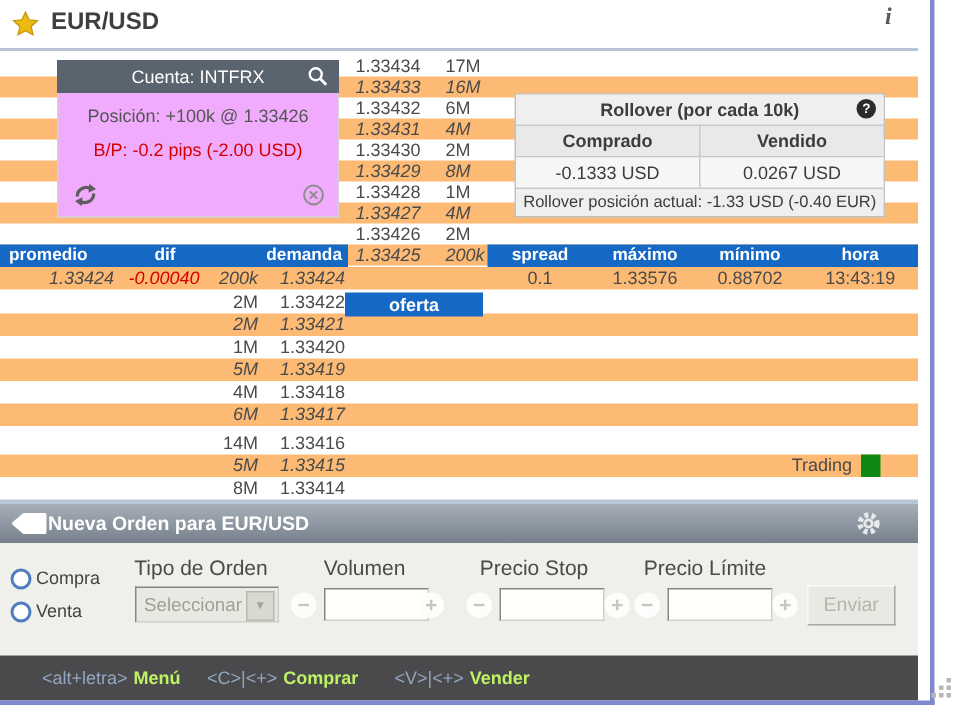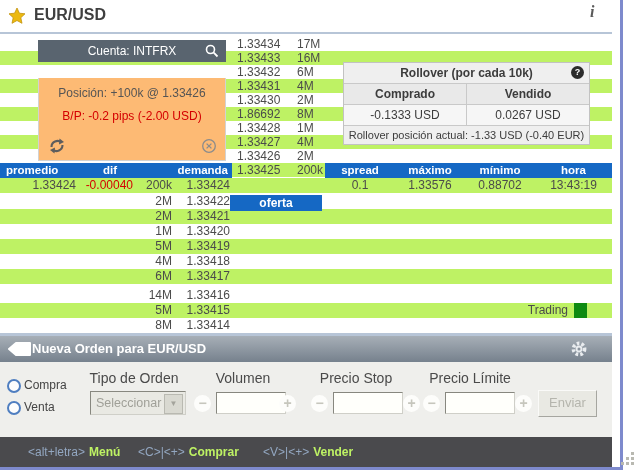--- a/index.html
+++ b/index.html
@@ -10,21 +10,21 @@
   .title{position:absolute;left:34px;top:6px;font-size:16px;font-weight:bold;color:#3f3f3f;}
   .star{position:absolute;left:8px;top:7px;width:18px;height:18px;}
   .info{position:absolute;left:590px;top:3px;font-family:"Liberation Serif",serif;font-style:italic;font-weight:bold;font-size:16px;color:#5a5a5a;}
   .hr1{position:absolute;left:0;top:32px;width:612px;height:2px;background:#b7c5d7;}
   .hr2{position:absolute;left:0;top:333px;width:612px;height:3px;background:#b7c5d7;}
 
   
   .row{position:absolute;left:0;width:612px;font-size:12px;color:#4b4b4b;}
   .ask-row{height:14px;line-height:14px;}
   .bid-row{height:15px;line-height:15px;}
-  .alt{background:#bef264;}
+  .alt{background:#fdba74;font-style:italic;}
   .ask-price{position:absolute;left:237px;}
   .ask-size{position:absolute;left:297px;}
   .bid-size{position:absolute;left:116px;width:56px;text-align:right;}
   .bid-price{position:absolute;left:176px;width:54px;text-align:right;}
   .pm-val{position:absolute;left:12px;width:64px;text-align:right;}
   .dif-val{position:absolute;left:78px;width:55px;text-align:right;color:#d40000;}
 
   
   .bluebar{position:absolute;top:163px;height:15px;line-height:15px;background:#1568c4;color:#fff;font-size:11.5px;font-weight:bold;}
   .bidhdr{left:0;width:232px;}
@@ -35,21 +35,21 @@
   .sh{position:absolute;text-align:center;top:0;}
   .sh0{left:0;width:70px;}.sh1{left:70px;width:70px;}.sh2{left:140px;width:70px;}.sh3{left:210px;width:77px;}
   .sv{position:absolute;top:178px;height:15px;line-height:15px;font-size:12px;color:#4b4b4b;text-align:center;}
   .sv0{left:325px;width:70px;}.sv1{left:395px;width:70px;}.sv2{left:465px;width:70px;}.sv3{left:535px;width:77px;}
   .oferta{position:absolute;left:230px;top:195px;width:92px;height:16px;line-height:16px;background:#1568c4;color:#fff;font-weight:bold;font-size:12px;text-align:center;}
 
   
   .acct{position:absolute;left:38px;top:40px;width:188px;height:105px;z-index:6;}
   .acct-hd{position:relative;height:22px;line-height:22px;background:#59646f;color:#fff;font-size:12px;text-align:center;}
   .acct-hd svg{position:absolute;right:7px;top:4px;}
-  .acct-bd{position:relative;height:82px;background:#fdba74;border:1px solid #d2d2d2;border-top:none;margin-top:16px;}
+  .acct-bd{position:relative;height:82px;background:#f0abfc;border:1px solid #d2d2d2;border-top:none;}
   .acct-pos{padding-top:8px;text-align:center;font-size:12px;color:#555;}
   .acct-pl{padding-top:9px;text-align:center;font-size:12px;color:#d40000;}
   .acct-refresh{position:absolute;left:9px;bottom:5px;width:18px;height:18px;}
   .acct-close{position:absolute;right:8px;bottom:6px;width:16px;height:16px;}
 
   
   .roll{position:absolute;left:343px;top:62px;width:245px;z-index:6;border:1px solid #c2c2c2;font-size:12px;color:#3c3c3c;}
   .roll-title{position:relative;height:20px;line-height:20px;background:#efefef;font-weight:bold;text-align:center;border-bottom:1px solid #c9c9c9;}
   .roll-help{position:absolute;right:5px;top:3px;width:13px;height:13px;border-radius:50%;background:#2b2b2b;color:#fff;font-size:9px;line-height:13px;text-align:center;font-weight:bold;}
   .roll-cols{display:flex;height:20px;line-height:20px;background:#e9e9e9;font-weight:bold;border-bottom:1px solid #c9c9c9;}
@@ -122,21 +122,21 @@
     </div>
   <div class="row ask-row alt" style="top:79px">
       <span class="ask-price">1.33431</span>
       <span class="ask-size">4M</span>
     </div>
   <div class="row ask-row" style="top:93px">
       <span class="ask-price">1.33430</span>
       <span class="ask-size">2M</span>
     </div>
   <div class="row ask-row alt" style="top:107px">
-      <span class="ask-price">1.86692</span>
+      <span class="ask-price">1.33429</span>
       <span class="ask-size">8M</span>
     </div>
   <div class="row ask-row" style="top:121px">
       <span class="ask-price">1.33428</span>
       <span class="ask-size">1M</span>
     </div>
   <div class="row ask-row alt" style="top:135px">
       <span class="ask-price">1.33427</span>
       <span class="ask-size">4M</span>
     </div>

